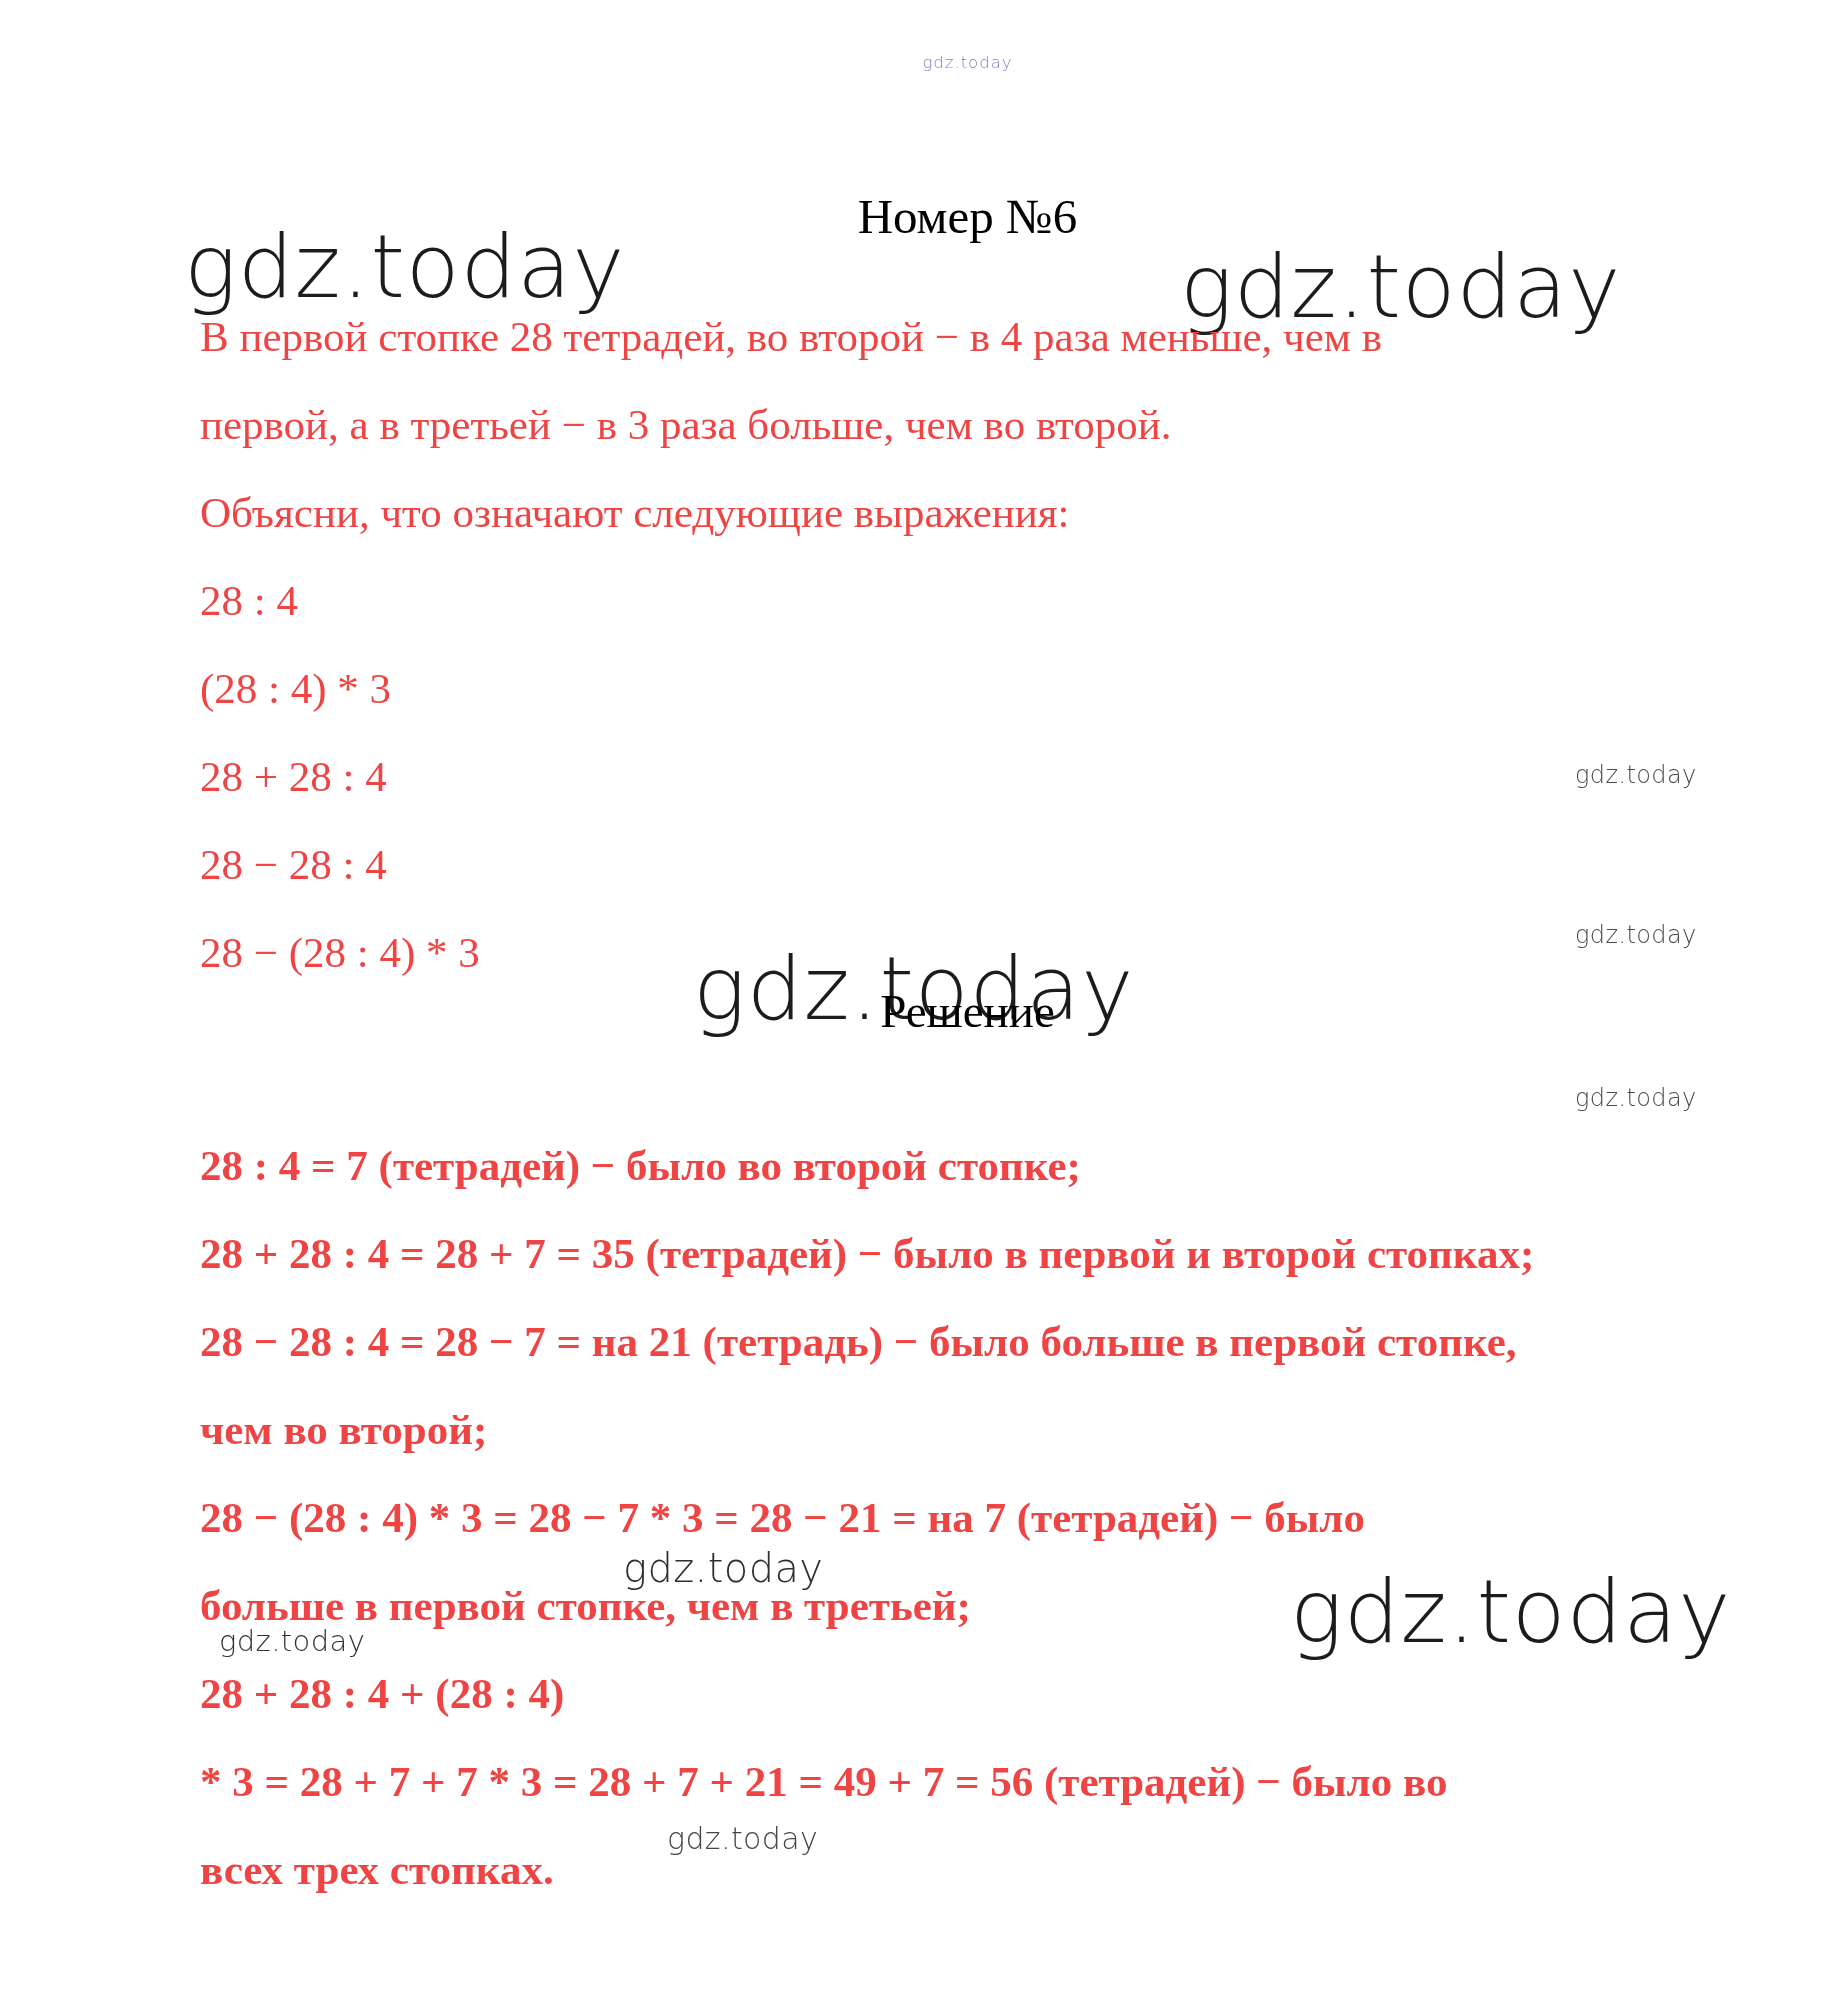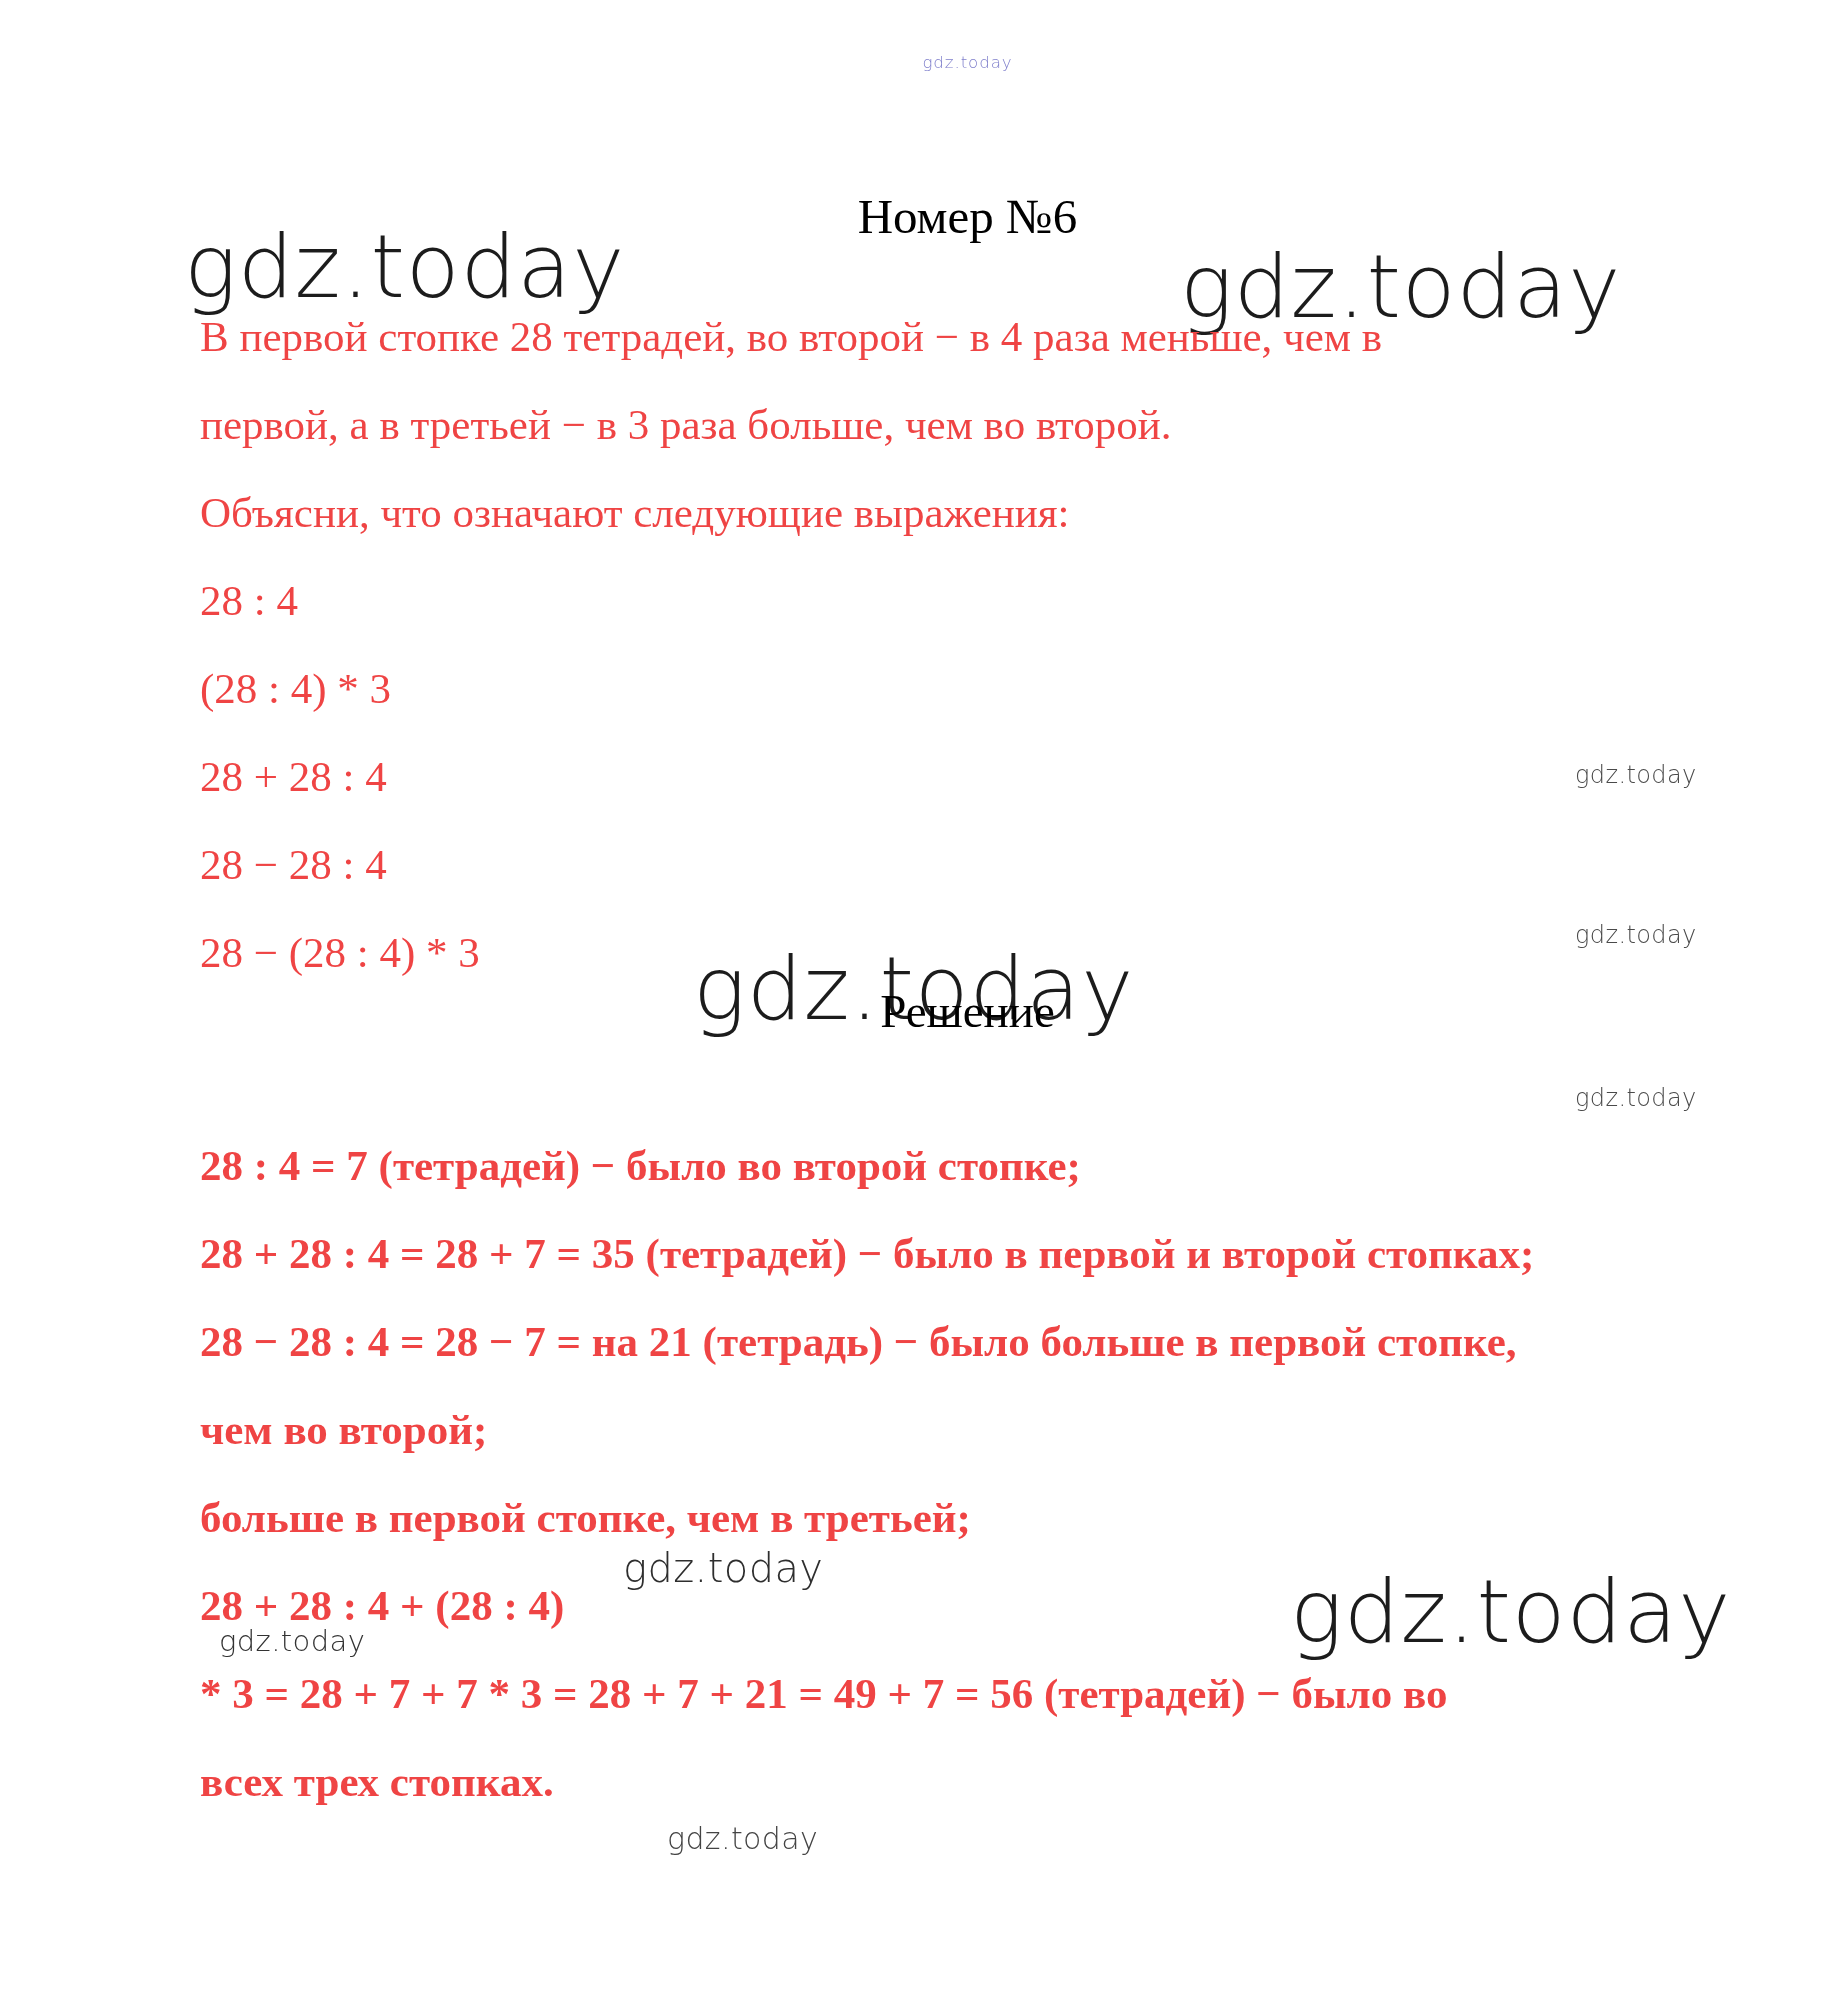--- a/index.html
+++ b/index.html
@@ -125,20 +125,21 @@
     <p>28 − (28 : 4) * 3</p>
   </div>
 
   <div class="solution-heading">Решение</div>
 
   <div class="text-block block-solution">
     <p>28 : 4 = 7 (тетрадей) − было во второй стопке;</p>
     <p>28 + 28 : 4 = 28 + 7 = 35 (тетрадей) − было в первой и второй стопках;</p>
     <p>28 − 28 : 4 = 28 − 7 = на 21 (тетрадь) − было больше в первой стопке,</p>
     <p>чем во второй;</p>
+    <p>28 − (28 : 4) * 3 = 28 − 7 * 3 = 28 − 21 = на 7 (тетрадей) − было</p>
     <p>больше в первой стопке, чем в третьей;</p>
     <p>28 + 28 : 4 + (28 : 4)</p>
     <p>* 3 = 28 + 7 + 7 * 3 = 28 + 7 + 21 = 49 + 7 = 56 (тетрадей) − было во</p>
     <p>всех трех стопках.</p>
   </div>
 
 </div>
 
 
 </body></html>

